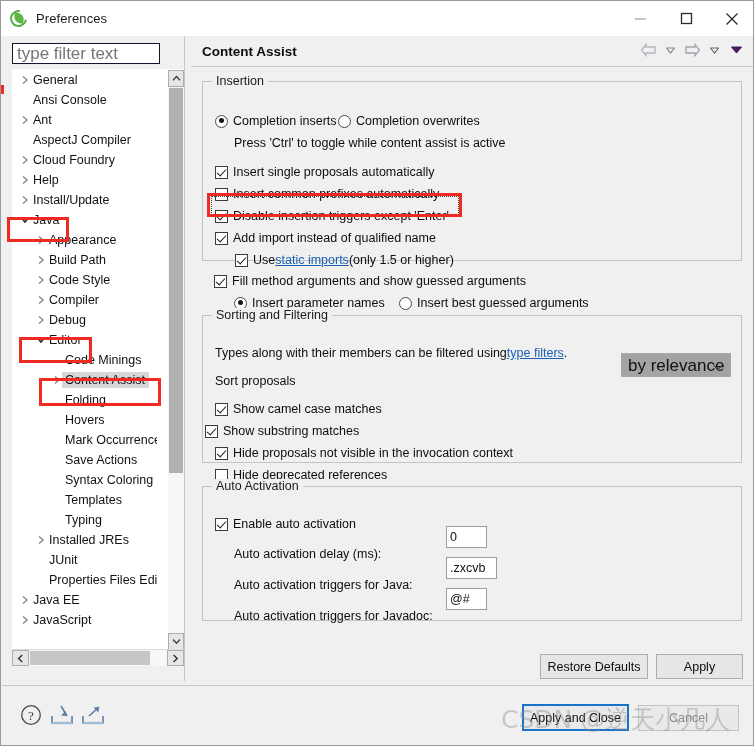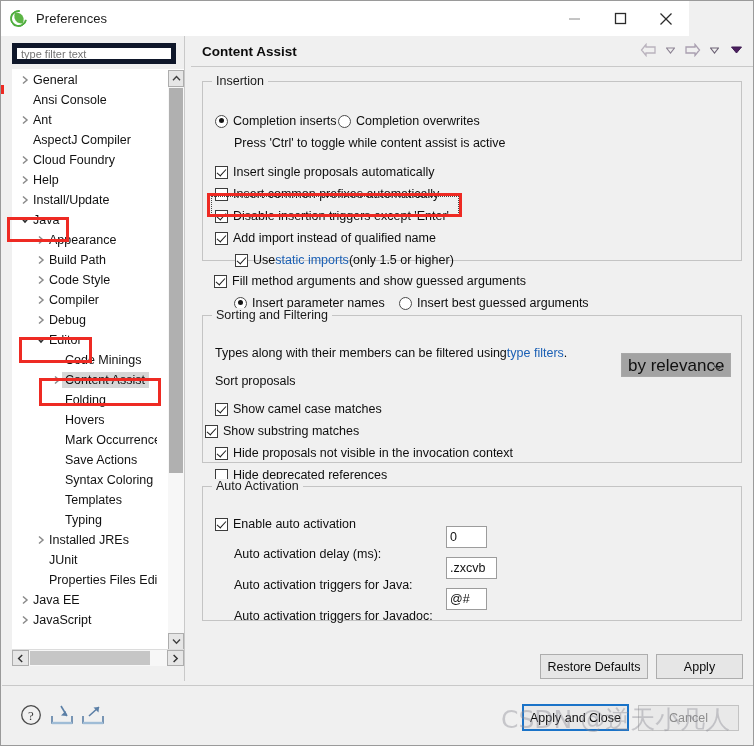--- a/index.html
+++ b/index.html
@@ -14,21 +14,21 @@
     position: relative;
     width: 754px; height: 746px;
     background: #f0f0f0;
     border: 1px solid #9a9a9a;
     overflow: hidden;
   }
 
   
   .titlebar {
     position: absolute; left: 0; top: 0;
-    width: 688px; height: 35px;
+    width: 754px; height: 35px;
     background: #ffffff;
     display: flex; align-items: center;
   }
   .title-icon {
     margin-left: 9px; margin-right: 8px;
     width: 18px; height: 18px;
     position: relative;
   }
   .title-icon .ring {
     position: absolute; left: 0; top: 0;
@@ -64,25 +64,25 @@
   .left-panel {
     position: absolute; left: 1px; top: 35px;
     width: 182px; height: 645px;
     background: #f0f0f0;
   }
   .filter-wrap {
     position: absolute; left: 10px; top: 7px;
     width: 164px; height: 21px;
   }
   .filter-input {
-    width: 164px; height: 21px;
-    border: 5px solid #0f172a;
+    width: 148px; height: 21px;
+    border: 1px solid #0f172a;
     background: #ffffff;
     font-family: "Liberation Sans", sans-serif;
-    font-size: 11px;
+    font-size: 17px;
     color: #6d6d6d;
     padding: 0 4px;
     outline: none;
   }
   .tree-box {
     position: absolute; left: 10px; top: 33px;
     width: 172px; height: 580px;
     background: #ffffff;
     border-top: 1px solid #ffffff;
     overflow: hidden;
@@ -225,21 +225,21 @@
     flex: 0 0 13px;
     margin-right: 5px;
   }
   .rb.on::after {
     content: "";
     position: absolute; left: 2.6px; top: 2.6px;
     width: 5px; height: 5px;
     border-radius: 50%;
     background: #161616;
   }
-  .link { color: #1a5fb4; cursor: pointer; }
+  .link { color: #1a5fb4; text-decoration: underline; cursor: pointer; }
 
   .txtin {
     border: 1px solid #9c9c9c;
     background: #ffffff;
     height: 22px;
     font-family: "Liberation Sans", sans-serif;
     font-size: 12.5px;
     color: #111;
     padding: 0 3px;
     outline: none;

